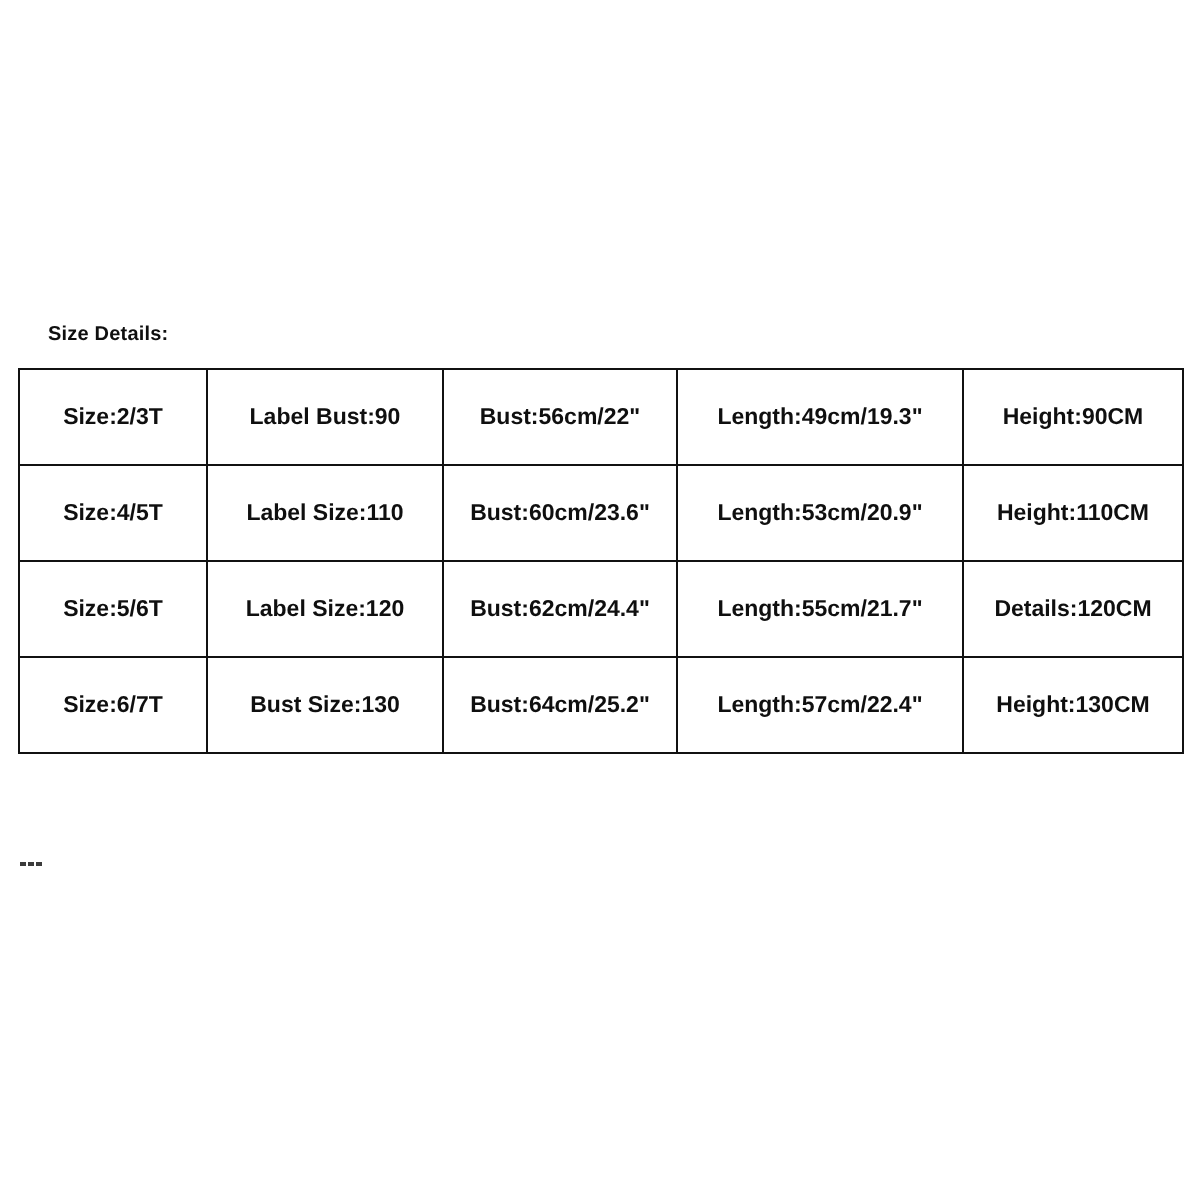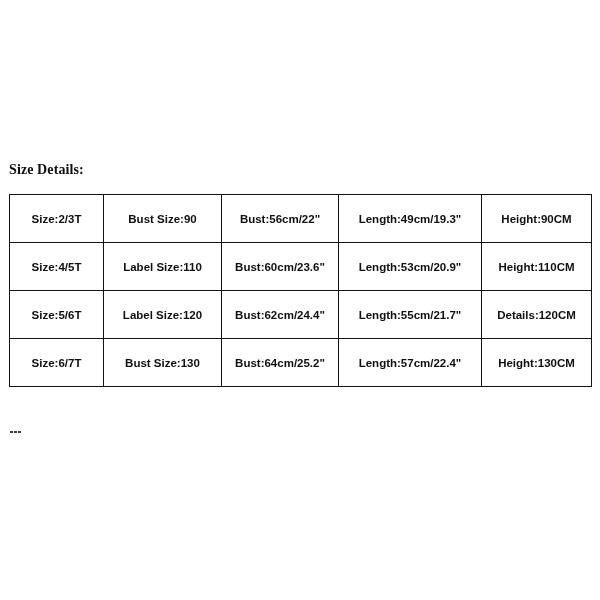--- a/index.html
+++ b/index.html
@@ -14,32 +14,31 @@
     color: #111111;
     overflow: hidden;
   }
   .page {
     position: relative;
     width: 600px;
     height: 600px;
   }
   .size-details-title {
     position: absolute;
-    left: 9px;
+    left: 24px;
     top: 162px;
-    font-size: 14px;
+    font-size: 10px;
     font-weight: bold;
     letter-spacing: 0.1px;
     color: #0f0f0f;
-    font-family: Liberation Serif, serif;
   }
   .size-table-wrap {
     position: absolute;
     left: 9px;
-    top: 194px;
+    top: 184px;
     width: 582px;
   }
   table.size-table {
     border-collapse: collapse;
     width: 582px;
     table-layout: fixed;
   }
   table.size-table td {
     border: 1px solid #111111;
     height: 47px;
@@ -86,21 +85,21 @@
       <colgroup>
         <col class="c1">
           <col class="c2">
           <col class="c3">
           <col class="c4">
           <col class="c5">
       </colgroup>
       <tbody>
         <tr>
           <td>Size:2/3T</td>
-          <td>Bust Size:90</td>
+          <td>Label Bust:90</td>
           <td>Bust:56cm/22"</td>
           <td>Length:49cm/19.3"</td>
           <td>Height:90CM</td>
         </tr>
         <tr>
           <td>Size:4/5T</td>
           <td>Label Size:110</td>
           <td>Bust:60cm/23.6"</td>
           <td>Length:53cm/20.9"</td>
           <td>Height:110CM</td>

